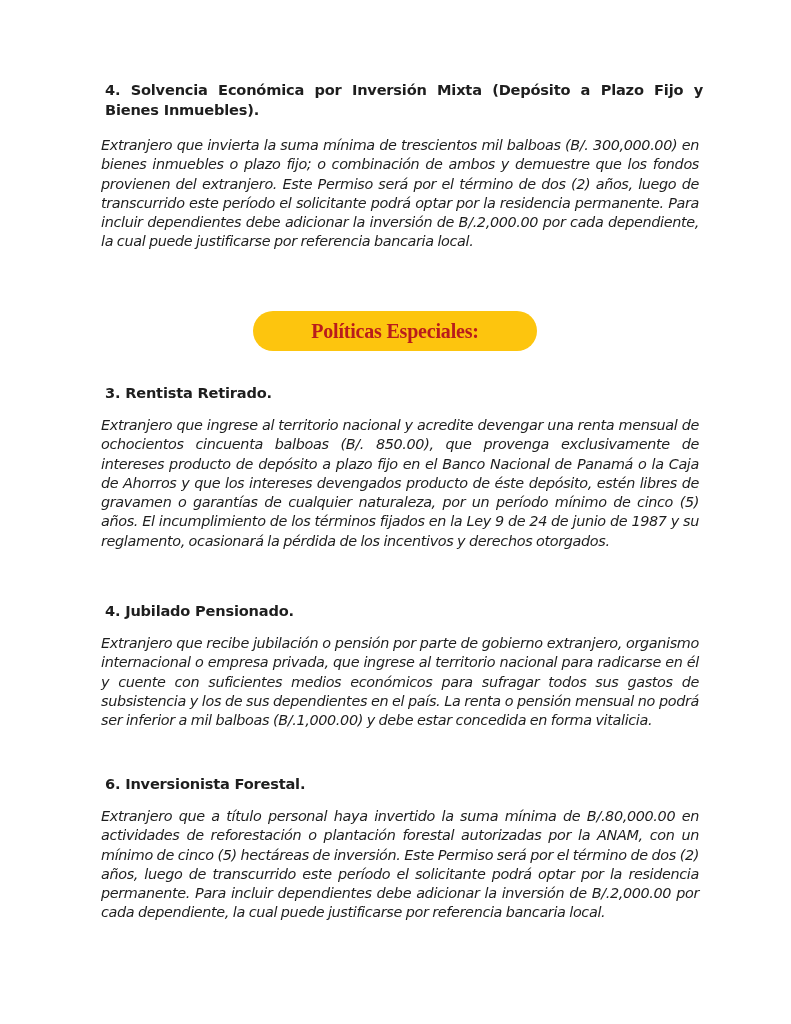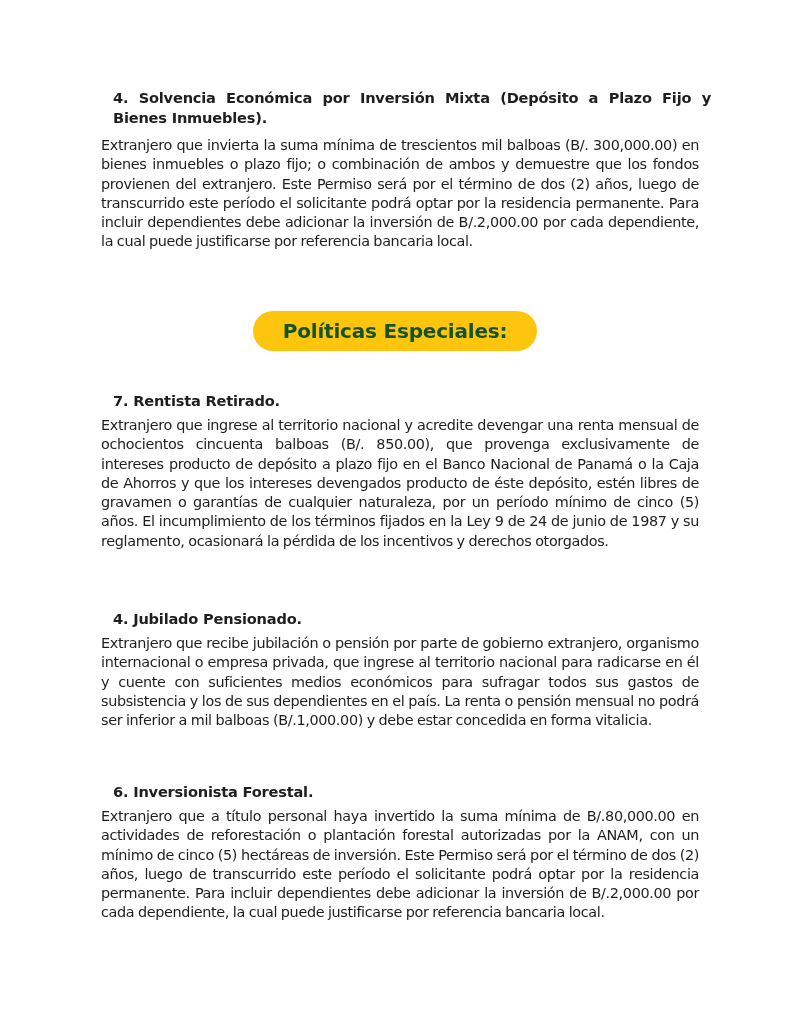--- a/index.html
+++ b/index.html
@@ -2,50 +2,51 @@
 <html><head>
 <meta charset="utf-8">
 <style>
   html, body { margin: 0; padding: 0; background: #ffffff; }
   body { width: 791px; height: 1024px; position: relative; overflow: hidden; }
   .page {
     position: absolute; left: 101px; top: 76px; width: 598px;
     font-family: "DejaVu Sans", sans-serif; color: #1e1e1e;
   }
   .h {
-    font-weight: bold; font-size: 14.6px; line-height: 20px; margin: 12px;
+    font-weight: bold; font-size: 14.6px; line-height: 20px; margin: 4px;
     text-align: justify; text-align-last: left; letter-spacing: -0.2px;
   }
   .p {
     font-size: 14.4px; line-height: 19.3px; margin: 0;
     text-align: justify; text-align-last: left; letter-spacing: -0.35px;
     word-spacing: -0.5px;
+    font-style: italic;
   }
   .sec1-title { position: absolute; top: 0; left: 0; width: 598px; }
   .sec1-body { position: absolute; top: 60px; left: 0; width: 598px; }
   .pill-wrap { position: absolute; top: 235px; left: 152px; width: 284px; height: 40px; }
   .pill {
     width: 100%; height: 100%; background: #fdc50e; border-radius: 20px;
     display: flex; align-items: center; justify-content: center;
-    font-weight: bold; font-size: 20px; color: #14532d; letter-spacing: -0.2px;
+    font-weight: bold; font-size: 20px; color: #b91c1c; letter-spacing: -0.2px; font-family: Liberation Serif, serif;
   }
   .s2 { position: absolute; left: 0; width: 598px; }
 </style>
 </head>
 <body>
 
 <div class="page">
   <h2 class="h sec1-title">4. Solvencia Económica por Inversión Mixta (Depósito a Plazo Fijo y Bienes Inmuebles).</h2>
   <p class="p sec1-body">Extranjero que invierta la suma mínima de trescientos mil balboas (B/. 300,000.00) en bienes inmuebles o plazo fijo; o combinación de ambos y demuestre que los fondos provienen del extranjero. Este Permiso será por el término de dos (2) años, luego de transcurrido este período el solicitante podrá optar por la residencia permanente. Para incluir dependientes debe adicionar la inversión de B/.2,000.00 por cada dependiente, la cual puede justificarse por referencia bancaria local.</p>
 
   <div class="pill-wrap">
     <div class="pill">Políticas Especiales:</div>
   </div>
 
-  <h3 class="h s2" style="top:303px;">7. Rentista Retirado.</h3>
+  <h3 class="h s2" style="top:303px;">3. Rentista Retirado.</h3>
   <p class="p s2" style="top:340px;">Extranjero que ingrese al territorio nacional y acredite devengar una renta mensual de ochocientos cincuenta balboas (B/. 850.00), que provenga exclusivamente de intereses producto de depósito a plazo fijo en el Banco Nacional de Panamá o la Caja de Ahorros y que los intereses devengados producto de éste depósito, estén libres de gravamen o garantías de cualquier naturaleza, por un período mínimo de cinco (5) años. El incumplimiento de los términos fijados en la Ley 9 de 24 de junio de 1987 y su reglamento, ocasionará la pérdida de los incentivos y derechos otorgados.</p>
 
   <h3 class="h s2" style="top:521px;">4. Jubilado Pensionado.</h3>
   <p class="p s2" style="top:558px;">Extranjero que recibe jubilación o pensión por parte de gobierno extranjero, organismo internacional o empresa privada, que ingrese al territorio nacional para radicarse en él y cuente con suficientes medios económicos para sufragar todos sus gastos de subsistencia y los de sus dependientes en el país. La renta o pensión mensual no podrá ser inferior a mil balboas (B/.1,000.00) y debe estar concedida en forma vitalicia.</p>
 
   <h3 class="h s2" style="top:694px;">6. Inversionista Forestal.</h3>
   <p class="p s2" style="top:731px;">Extranjero que a título personal haya invertido la suma mínima de B/.80,000.00 en actividades de reforestación o plantación forestal autorizadas por la ANAM, con un mínimo de cinco (5) hectáreas de inversión. Este Permiso será por el término de dos (2) años, luego de transcurrido este período el solicitante podrá optar por la residencia permanente. Para incluir dependientes debe adicionar la inversión de B/.2,000.00 por cada dependiente, la cual puede justificarse por referencia bancaria local.</p>
 </div>
 
 </body></html>

